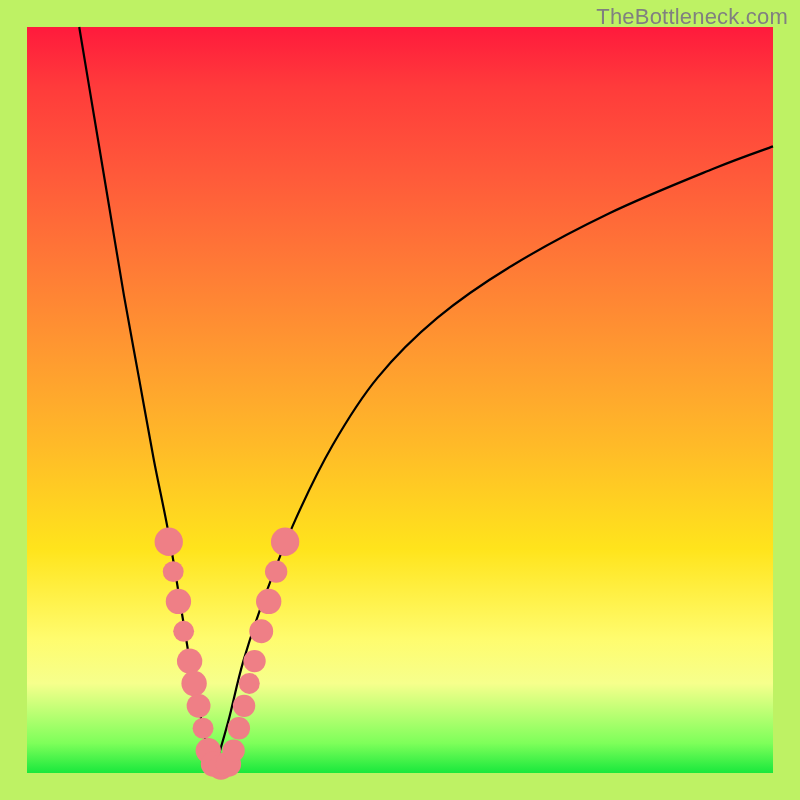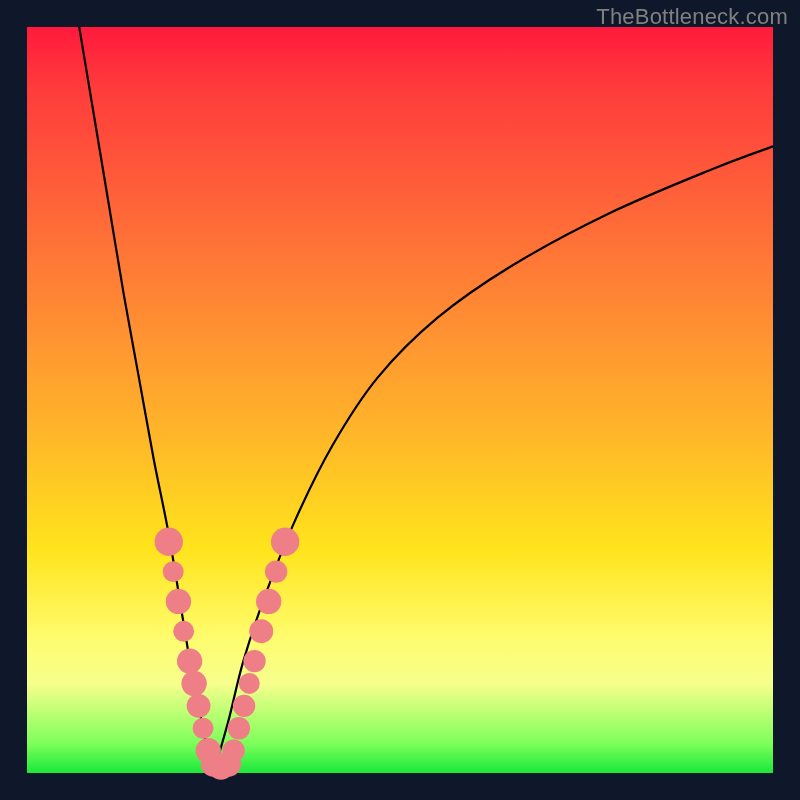--- a/index.html
+++ b/index.html
@@ -10,21 +10,21 @@
     overflow: hidden;
     background: #000;
     font-family: Arial, Helvetica, sans-serif;
   }
   .frame {
     position: absolute;
     left: 0;
     top: 0;
     width: 800px;
     height: 800px;
-    background: #0f172a;
+    background: #bef264;
   }
   .plot-area {
     position: absolute;
     left: 27px;
     top: 27px;
     width: 746px;
     height: 746px;
     
     background: linear-gradient(
       to bottom,

